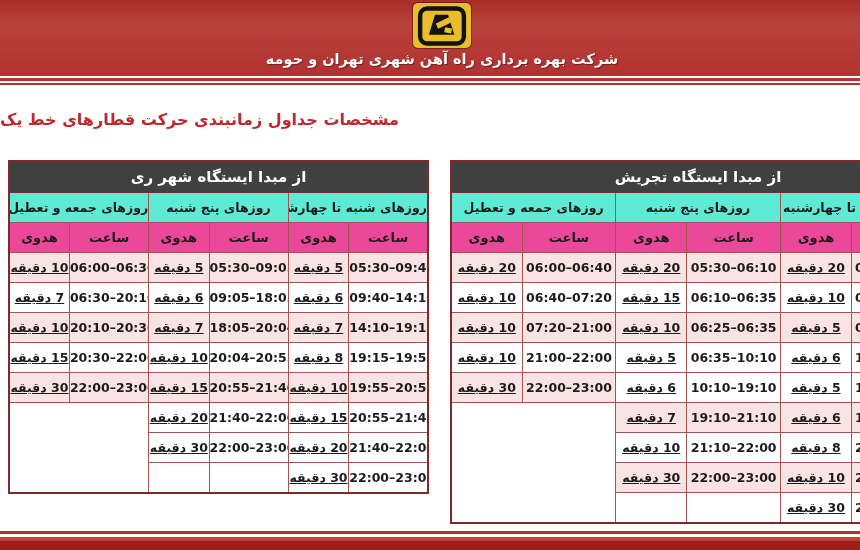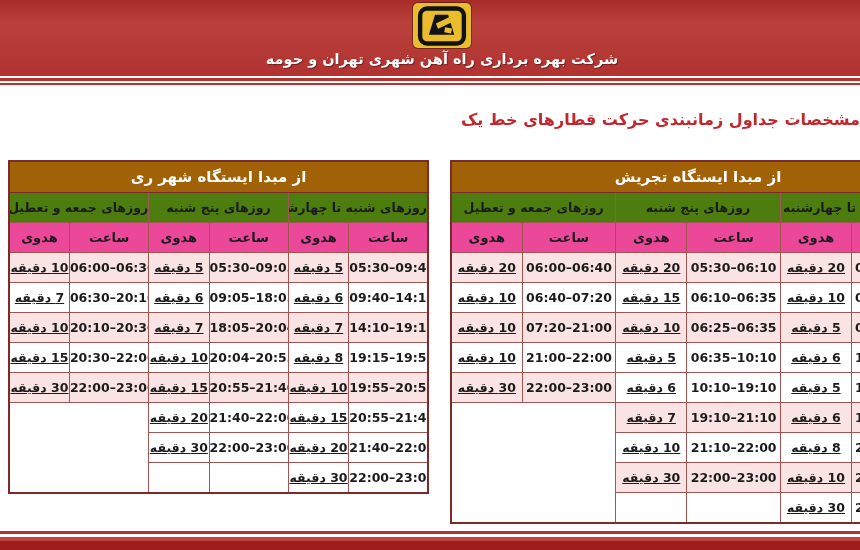--- a/index.html
+++ b/index.html
@@ -23,43 +23,43 @@
     color:#ffffff;font-weight:bold;font-size:14.5px;margin-top:3px;
     text-shadow:1px 1px 1px rgba(0,0,0,.4);direction:rtl;
   }
   .header-stripes{
     position:absolute;top:76px;left:0;width:860px;height:10px;
     background:linear-gradient(to bottom,
       #ffffff 0 2px,#b5332f 2px 5px,#ffffff 5px 7px,#b5332f 7px 9px,#ffffff 9px 10px);
   }
   
   .page-title{
-    position:absolute;top:110px;left:0;width:860px;text-align:right;
+    position:absolute;top:110px;left:0;width:860px;text-align:left;
     color:#c1272d;font-weight:bold;font-size:16px;direction:rtl;
   }
   
   .tt-wrap{position:absolute;top:160px;}
   .tt-wrap.left{left:8px;width:421px;}
   .tt-wrap.right{left:450px;width:496px;}
   table.timetable{
     width:100%;border-collapse:collapse;direction:rtl;
     border:2px solid #7c2b29;table-layout:fixed;
   }
   table.timetable col.c-time{width:18.9%;}
   table.timetable col.c-head{width:14.4%;}
   table.timetable th,table.timetable td{
     border:1px solid #a05553;padding:0;height:29px;
     font-size:12.5px;font-weight:bold;color:#1b1b1b;
     text-align:center;vertical-align:middle;overflow:hidden;white-space:nowrap;
   }
   tr.title-row th{
-    background:#a16207;color:#ffffff;font-size:15px;height:30px;
+    background:#404040;color:#ffffff;font-size:15px;height:30px;
     border:1px solid #7c2b29;letter-spacing:.5px;text-align:center;
   }
-  tr.days-row th{background:#4d7c0f;font-size:12.5px;}
+  tr.days-row th{background:#5eead4;font-size:12.5px;}
   tr.cols-row th{background:#ec4899;font-size:13px;}
   td.cell-time{direction:ltr;font-size:12.5px;}
   td.cell-headway{direction:rtl;text-decoration:underline;}
   td.shaded{background:#f9e3e3;}
   td.plain{background:#ffffff;}
   td.cell-merged{background:#ffffff;}
   
   .bottom-stripes{
     position:absolute;bottom:0;left:0;width:860px;height:22px;
     background:linear-gradient(to bottom,

